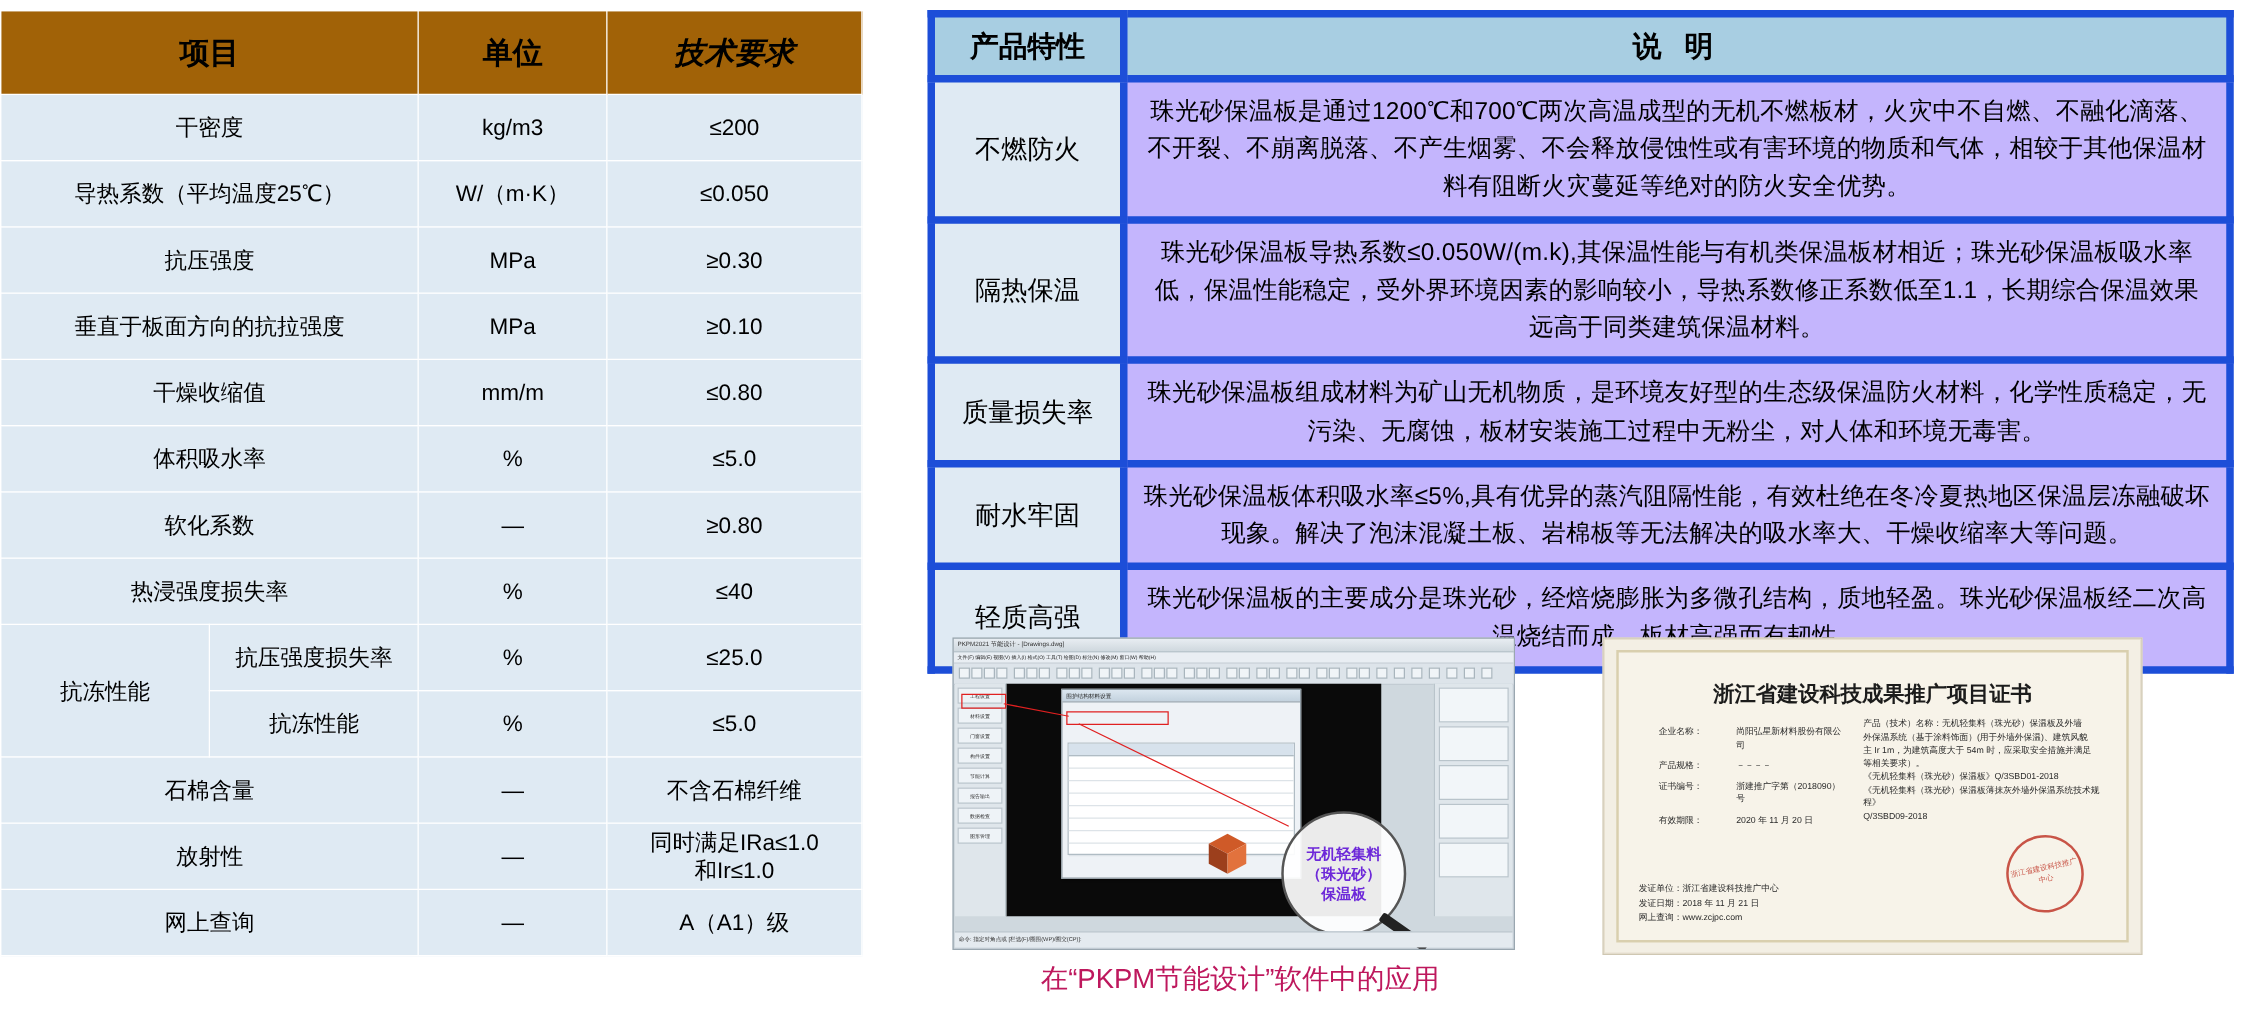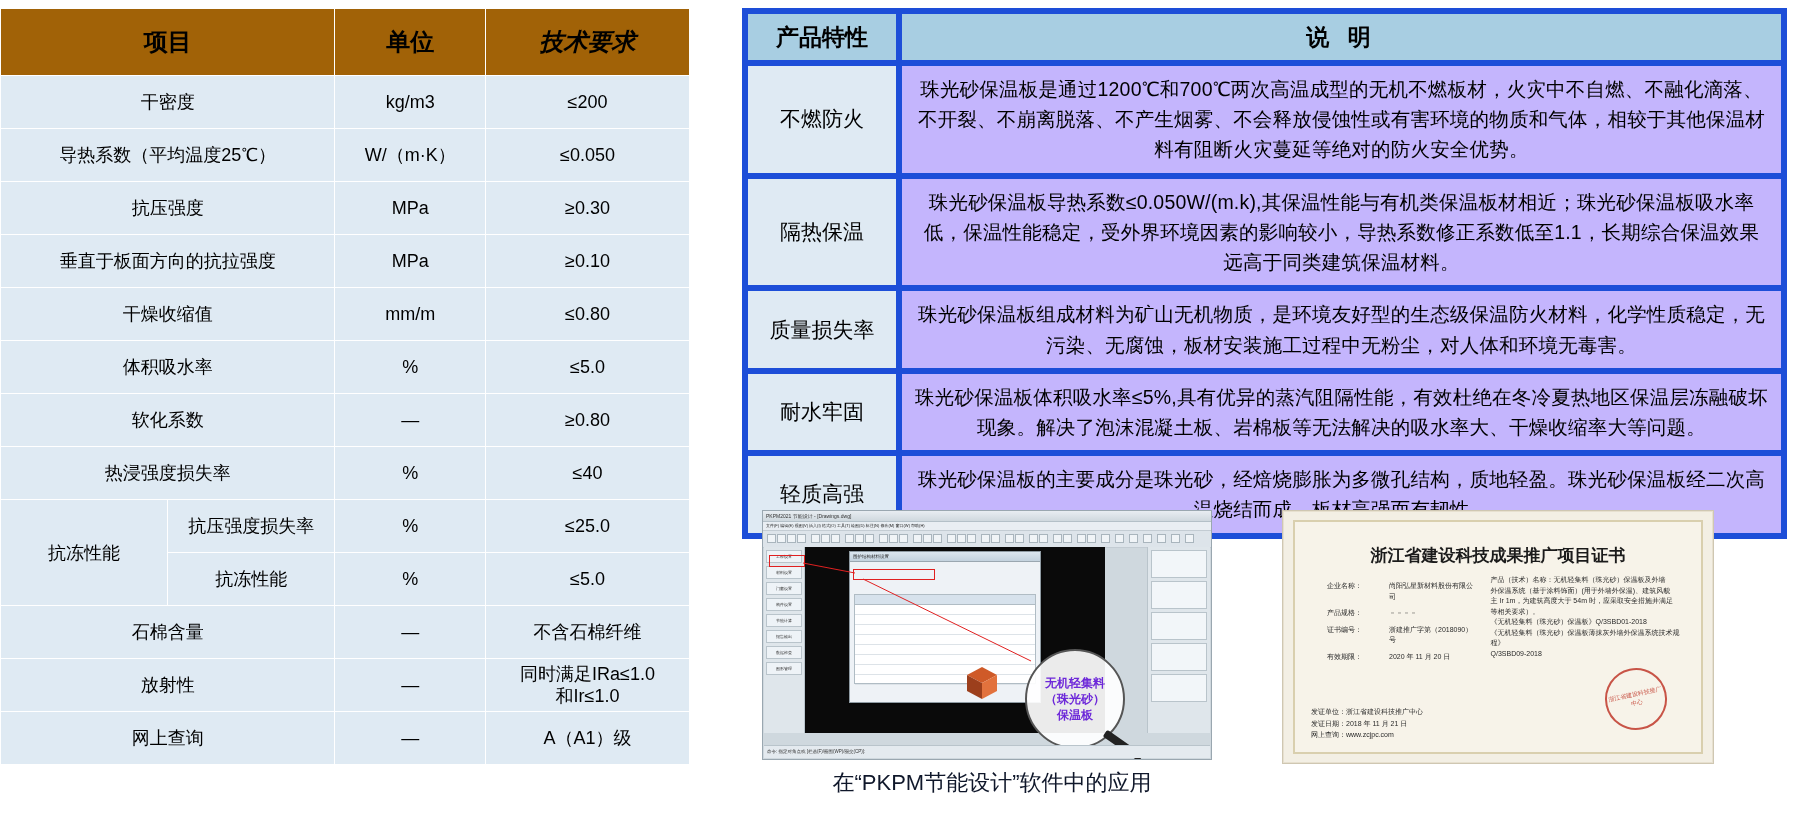--- a/index.html
+++ b/index.html
@@ -287,21 +287,21 @@
     width: 46px;
     height: 42px;
   }
   .caption {
     position: absolute;
     left: 0px;
     top: 268px;
     width: 500px;
     text-align: center;
     font-size: 22px;
-    color: #0f172a;
+    color: #be185d;
   }
 
   .cert {
     position: absolute;
     left: 540px;
     top: 10px;
     width: 430px;
     height: 252px;
     background: #f3efe4;
     border: 1px solid #cfc7b2;

